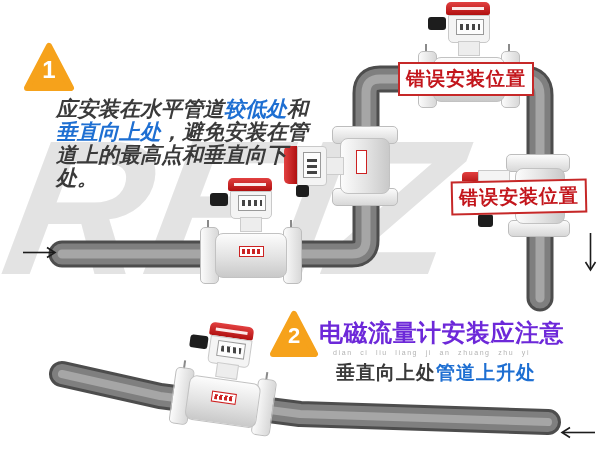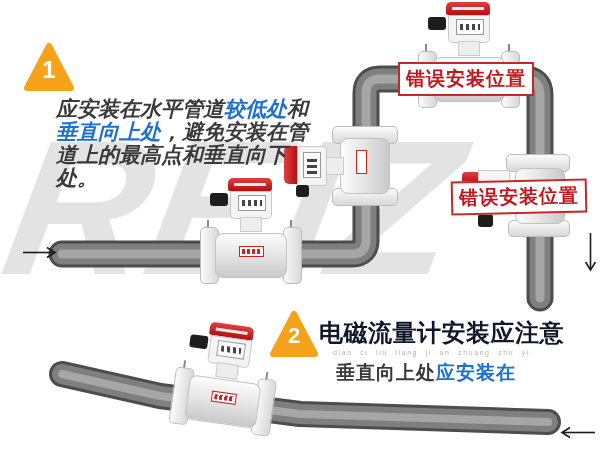--- a/index.html
+++ b/index.html
@@ -95,21 +95,21 @@
   .md-headbody{left:478px;top:170px;width:30px;height:18px;background:#f4f4f4;border:1px solid #c9c9c9;z-index:3;}
   .md-gland{left:478px;top:214px;width:15px;height:13px;background:#1d1d1d;border-radius:3px;z-index:3;}
 
   
   .arrow{z-index:4;}
   #arrow-right{left:21px;top:246px;}
   #arrow-down{left:582px;top:231px;}
   #arrow-left{left:558px;top:426px;}
 
   
-  .title2{left:319px;top:317px;font-size:24px;font-weight:800;color:#0f172a;letter-spacing:0.5px;
+  .title2{left:319px;top:317px;font-size:24px;font-weight:800;color:#6d28d9;letter-spacing:0.5px;
           z-index:4;white-space:nowrap;}
   .pinyin2{left:333px;top:349px;font-size:7px;color:#b3b3b3;letter-spacing:1.6px;word-spacing:4px;
            z-index:4;white-space:nowrap;}
   .sent2{left:336px;top:360px;font-size:19px;font-weight:700;color:#3a3a3a;letter-spacing:1px;
          z-index:4;white-space:nowrap;}
 </style>
 </head>
 <body>
 
 <div class="abs watermark">REIZ</div>
@@ -229,13 +229,13 @@
 
 <div id="badge2" class="abs badge">
   <svg width="50" height="48" viewBox="0 0 50 48">
     <polygon points="25,4 46,44 4,44" fill="#F6A21B" stroke="#F6A21B" stroke-width="6" stroke-linejoin="round"></polygon>
   </svg>
   <span class="num">2</span>
 </div>
 
 <div class="abs title2">电磁流量计安装应注意</div>
 <div class="abs pinyin2">dian ci liu liang ji an zhuang zhu yi</div>
-<div class="abs sent2"><span>垂直向上处</span><span class="blue">应安装在</span></div>
+<div class="abs sent2"><span>垂直向上处</span><span class="blue">管道上升处</span></div>
 
 </body></html>

